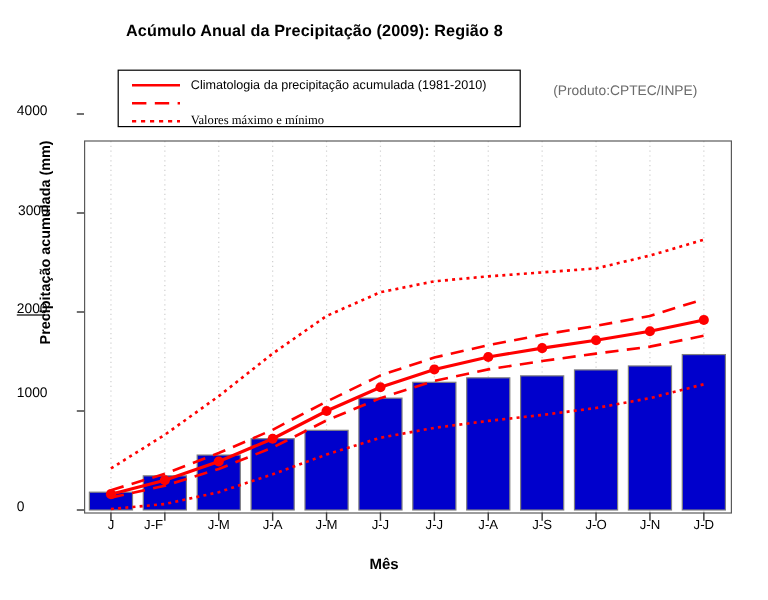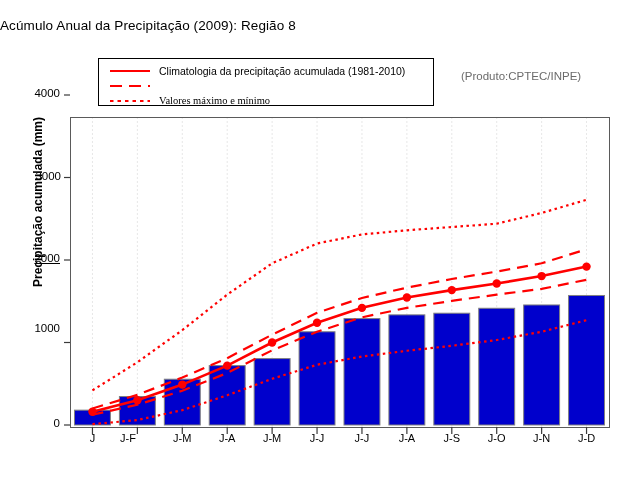--- a/index.html
+++ b/index.html
@@ -3,35 +3,35 @@
 <meta charset="utf-8">
 <style>
   html,body{margin:0;padding:0;}
   body{
     width:640px;height:500px;background:#ffffff;
     font-family:"Liberation Sans", sans-serif;
     overflow:hidden;position:relative;
   }
   #chart-root{position:absolute;left:0;top:0;width:640px;height:500px;}
   .chart-title{
-    position:absolute;left:0;top:18px;width:524px;
-    font-size:13.5px;font-weight:normal;color:#000;letter-spacing:0.1px;
+    position:absolute;left:0;top:18px;width:524px;text-align:center;
+    font-size:13.5px;font-weight:bold;color:#000;letter-spacing:0.1px;
   }
   .ylabel{
     position:absolute;left:-92px;top:195px;width:260px;text-align:center;
     font-size:12px;font-weight:bold;color:#000;
     transform:rotate(-90deg);transform-origin:center center;
   }
   .xlabel{
     position:absolute;left:0;top:463px;width:640px;text-align:center;
     font-size:12.5px;font-weight:bold;color:#000;
   }
   .plot-svg{position:absolute;left:0;top:0;}
   .ytick-label{
-    position:absolute;font-size:11.5px;color:#000;text-align:right;
+    position:absolute;font-size:11.5px;color:#000;
     width:46px;
   }
   .xtick-label{
     position:absolute;font-size:11px;color:#000;text-align:center;
     width:60px;top:432px;
   }
   .produto{
     position:absolute;font-size:11.5px;color:#6b6b6b;
     left:461px;top:70px;white-space:nowrap;
   }
@@ -50,20 +50,21 @@
   .legend-text{font-size:10.5px;color:#000;margin-left:7px;white-space:nowrap;}
 </style>
 </head>
 <body>
 
 <div id="chart-root">
 
   <div class="chart-title">Acúmulo Anual da Precipitação (2009): Região 8</div>
 
   <div class="ylabel">Precipitação acumulada (mm)</div>
+  <div class="xlabel">Mês</div>
 
   <div class="produto">(Produto:CPTEC/INPE)</div>
 
   <svg class="plot-svg" width="640" height="500">
     <g id="gridlines">
         <line x1="92.45833333333333" y1="117.5" x2="92.45833333333333" y2="427" stroke="#cfcfcf" stroke-width="1" stroke-dasharray="1,3"></line>
         <line x1="137.375" y1="117.5" x2="137.375" y2="427" stroke="#cfcfcf" stroke-width="1" stroke-dasharray="1,3"></line>
         <line x1="182.29166666666666" y1="117.5" x2="182.29166666666666" y2="427" stroke="#cfcfcf" stroke-width="1" stroke-dasharray="1,3"></line>
         <line x1="227.20833333333331" y1="117.5" x2="227.20833333333331" y2="427" stroke="#cfcfcf" stroke-width="1" stroke-dasharray="1,3"></line>
         <line x1="272.125" y1="117.5" x2="272.125" y2="427" stroke="#cfcfcf" stroke-width="1" stroke-dasharray="1,3"></line>

